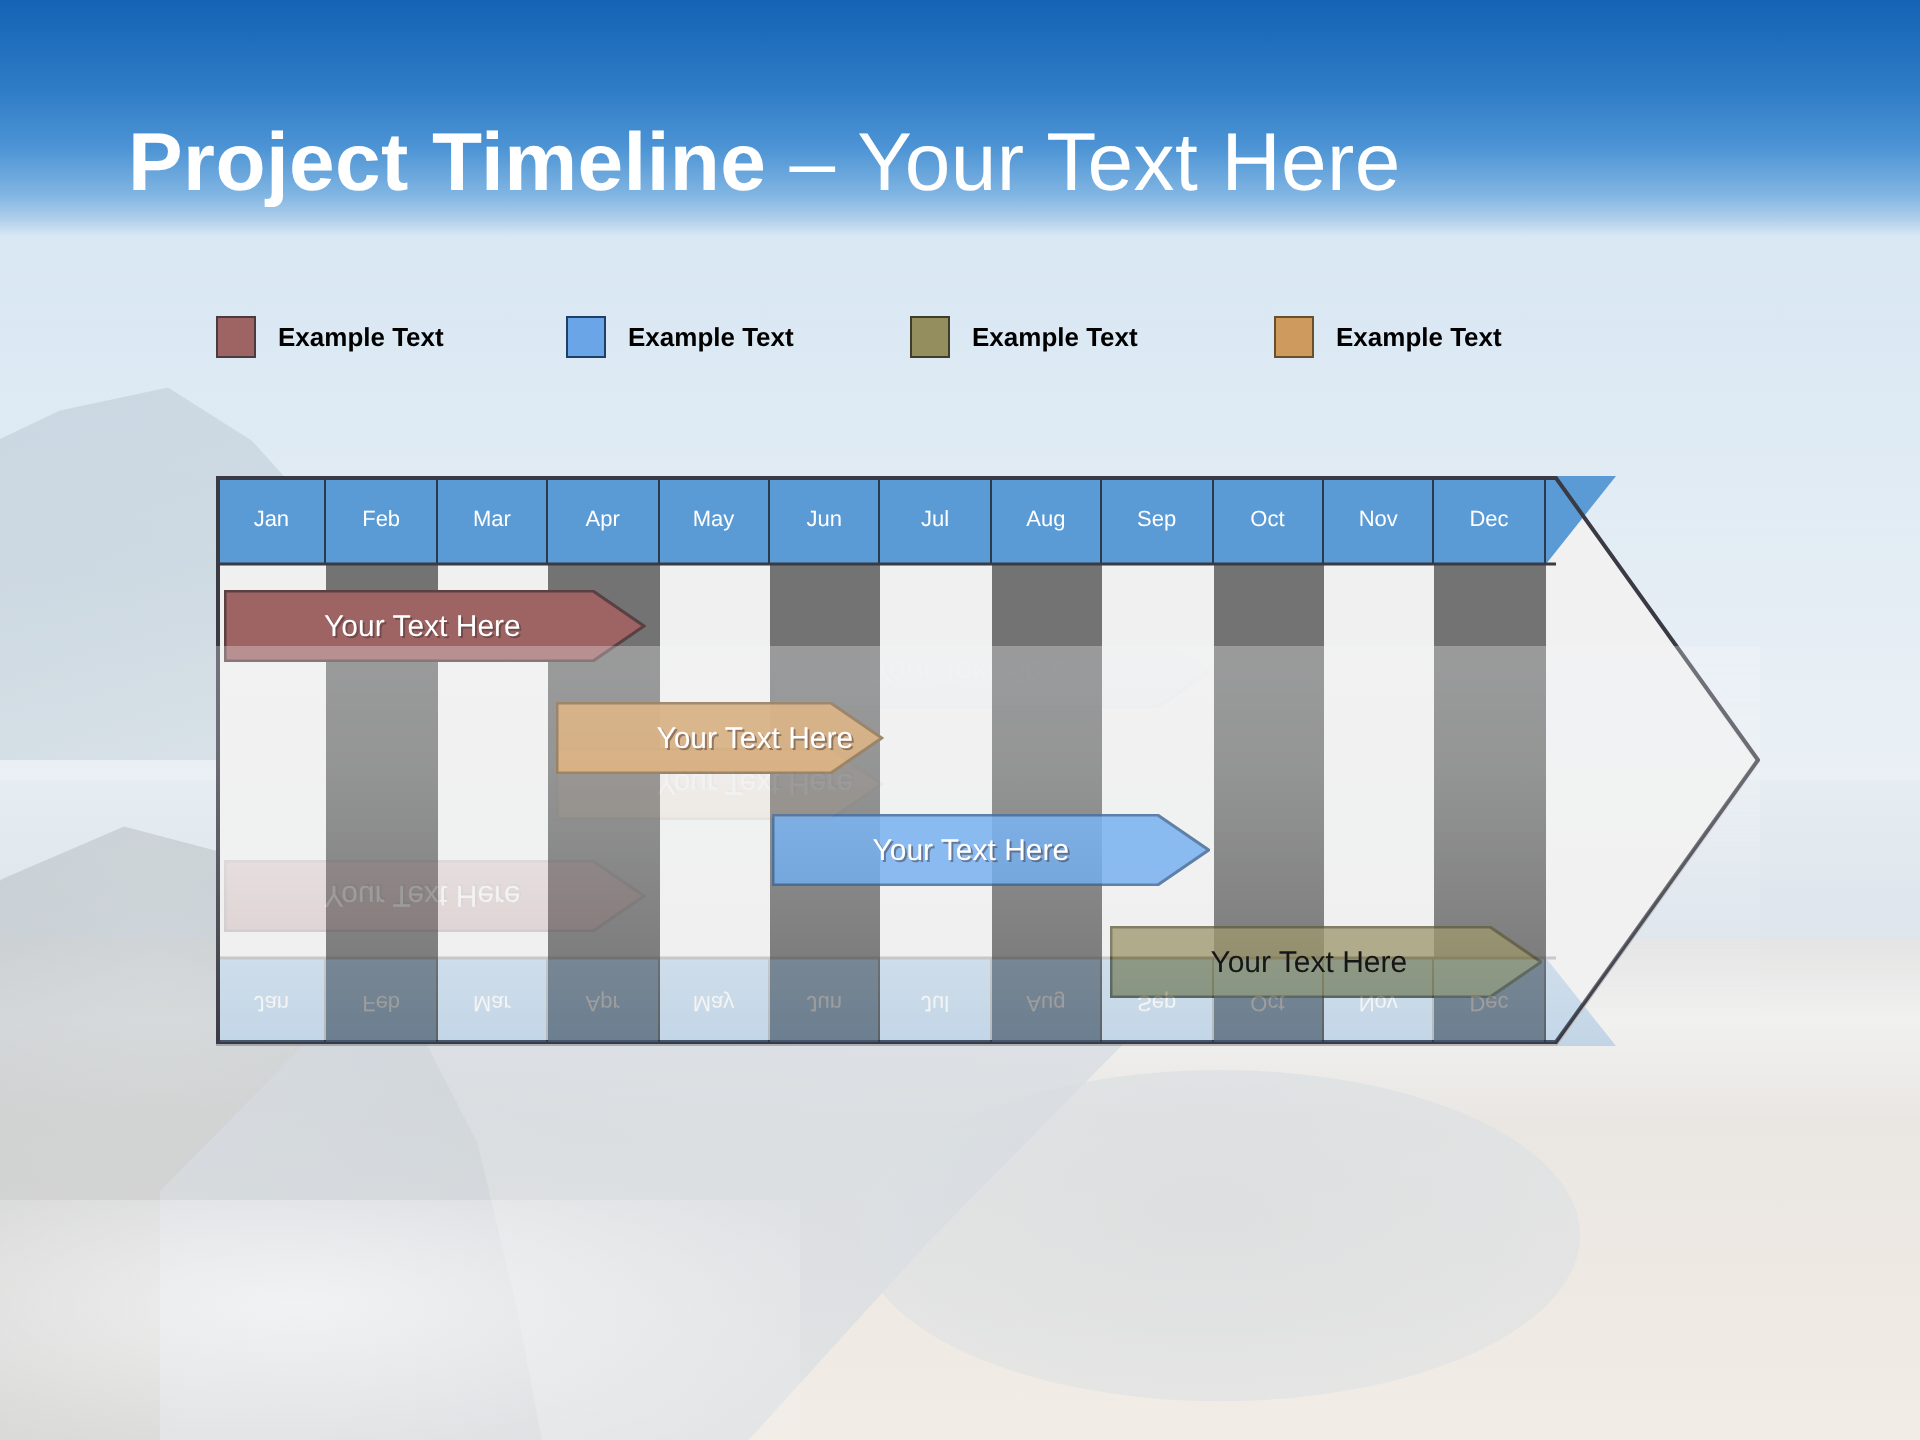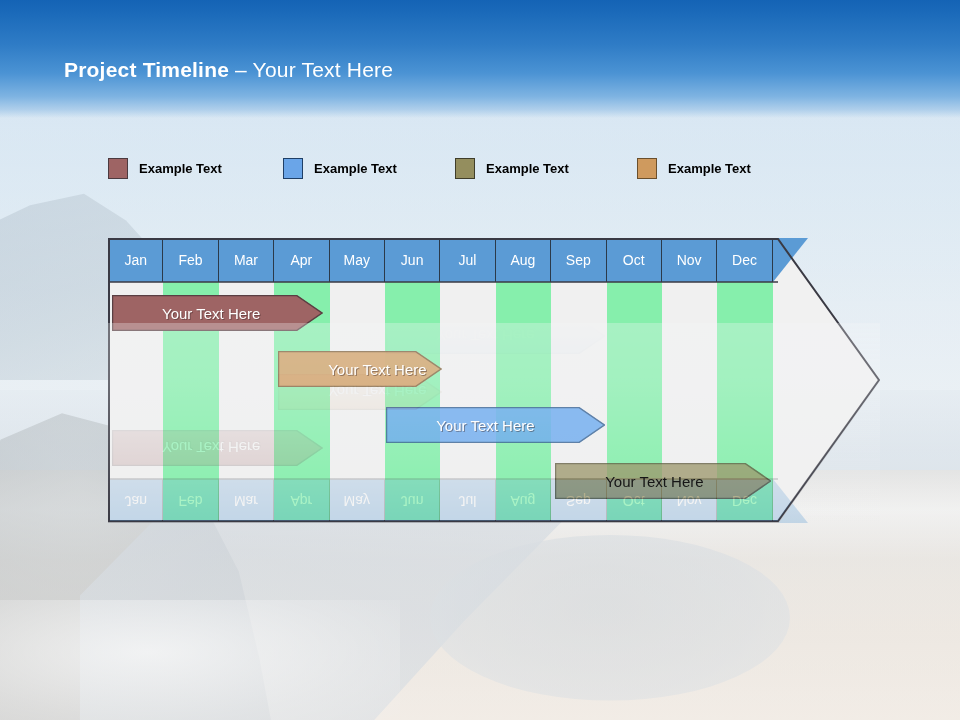--- a/index.html
+++ b/index.html
@@ -97,21 +97,21 @@
   .title-band {
     position: absolute;
     left: 0; top: 0; width: 960px; height: 118px;
     background: linear-gradient(180deg,
       #1463b5 0%, #1d6cbb 14%, #2f7cc6 38%, #4b93d4 62%, #7fb4e2 82%,
       rgba(160,198,232,.72) 93%, rgba(196,220,240,0) 100%);
   }
   .title-text {
     position: absolute;
     left: 64px; top: 58px;
-    font-size: 21px;
+    font-size: 41px;
     color: #ffffff;
     letter-spacing: .2px;
     white-space: nowrap;
   }
   .title-strong { font-weight: bold; }
   .title-rest  { font-weight: normal; }
 
   
   .legend {
     position: absolute;
@@ -153,29 +153,29 @@
     position: absolute;
     left: 0; top: 0; width: 665px; height: 284px;
     display: flex;
   }
   .col {
     width: 55.4px;
     height: 100%;
     position: relative;
   }
   .col.odd  { background: #f0f0f0; }
-  .col.even { background: #86efac; }
+  .col.even { background: #737373; }
   .col-head {
     position: absolute;
     left: 0; top: 0; right: 0; height: 44px;
     background: #5b9bd5;
     border-right: 1.5px solid #2b3a4a;
     box-sizing: border-box;
     color: #ffffff;
-    font-size: 14px;
+    font-size: 11px;
     display: flex;
     align-items: center;
     justify-content: center;
   }
   .col:first-child .col-head { border-left: 1.5px solid #2b3a4a; }
   .head-cap {
     position: absolute;
     left: 665px; top: 0; width: 50px; height: 44px;
     background: #5b9bd5;
     clip-path: polygon(0 0, 35px 0, 0 44px);

